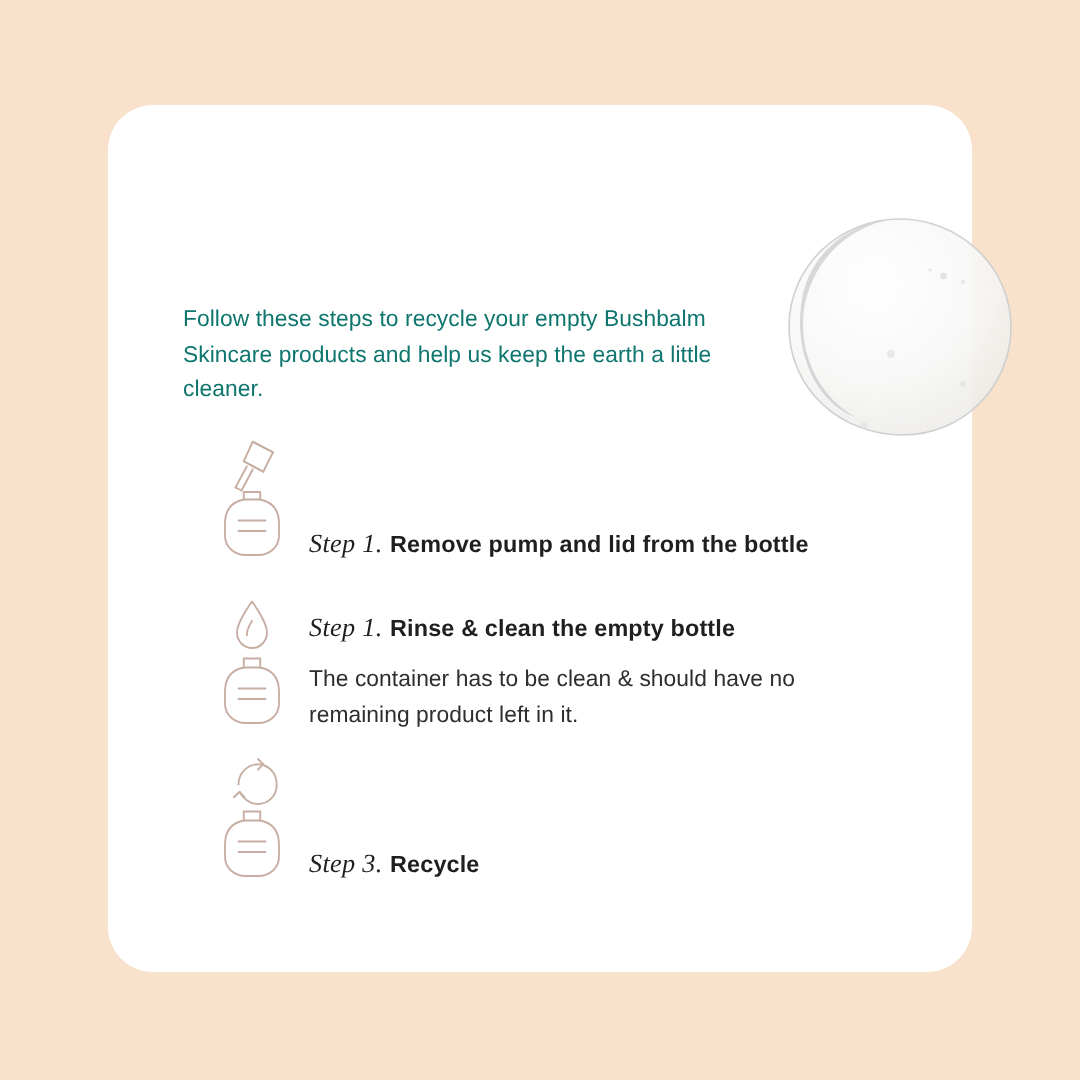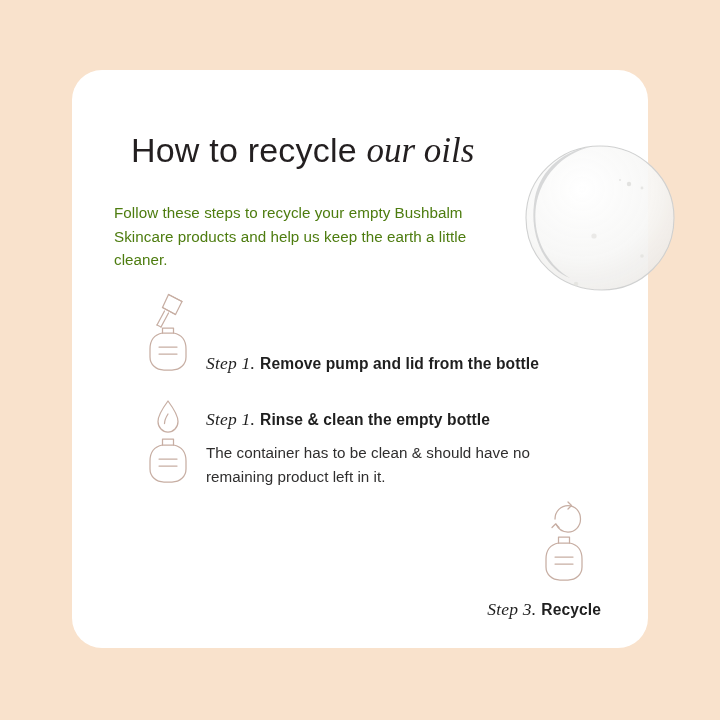--- a/index.html
+++ b/index.html
@@ -53,46 +53,46 @@
   .heading .accent {
     font-family: "Liberation Serif", serif;
     font-style: italic;
     font-weight: 400;
     font-size: 35px;
     letter-spacing: 0;
   }
   
   .intro {
     position: absolute;
-    left: 114px;
+    left: 122px;
     top: 186px;
     width: 385px;
     font-size: 15.2px;
     line-height: 23.5px;
-    color: #4d7c0f;
+    color: #0f766e;
     font-weight: 400;
     letter-spacing: 0.05px;
     z-index: 8;
   }
   
   .steps {
     position: absolute;
     left: 131px;
     top: 272px;
     width: 470px;
     z-index: 8;
   }
   .step-row {
     position: relative;
     display: flex;
     align-items: flex-end;
   }
   .step-row.s1 { height: 103px; }
   .step-row.s2 { height: 113px; }
-  .step-row.s3 { height: 100px; flex-direction: column; }
+  .step-row.s3 { height: 100px; }
 
   .step-icon {
     width: 74px;
     flex: 0 0 74px;
     display: flex;
     justify-content: center;
   }
   .step-icon svg { display: block; }
 
   .step-body {
@@ -154,24 +154,20 @@
       <path d="M10 60 C13 30 36 7 66 3 C38 10 17 32 12 62 C8 92 22 120 46 134 C20 124 6 92 10 60 Z" fill="#b9bcbe" opacity="0.55"></path>
       <circle cx="105" cy="40" r="2.2" fill="#d9d9d7" opacity="0.75"></circle>
       <circle cx="118" cy="44" r="1.4" fill="#d9d9d7" opacity="0.6"></circle>
       <circle cx="96" cy="36" r="1.1" fill="#d9d9d7" opacity="0.6"></circle>
       <circle cx="70" cy="92" r="2.6" fill="#e6e5e2" opacity="0.8"></circle>
       <circle cx="118" cy="112" r="1.8" fill="#e0dfdc" opacity="0.7"></circle>
       <circle cx="52" cy="140" r="2.2" fill="#e0dfdc" opacity="0.7"></circle>
     </svg>
   </div>
 
-  <div class="heading">
-    <span>How to recycle</span>
-    <span class="accent">our oils</span>
-  </div>
 
   <p class="intro">Follow these steps to recycle your empty Bushbalm Skincare products and help us keep the earth a little cleaner.</p>
 
   <div class="steps">
 
     <div class="step-row s1">
       <div class="step-icon">
         <svg width="62" height="86" viewBox="0 0 62 86" fill="none" stroke="#c7aea3" stroke-width="1.25" stroke-linecap="round" stroke-linejoin="round">
 
           <path d="M31.5 5.5 L45 12.5 L38.5 25.5 L25.5 18.5 Z"></path>

